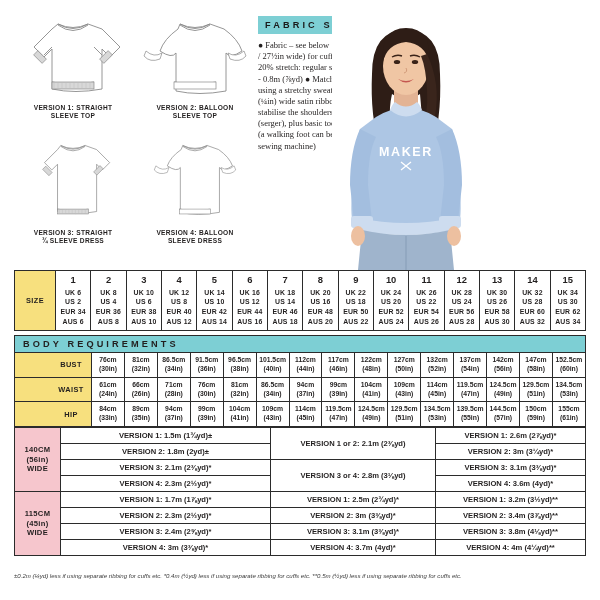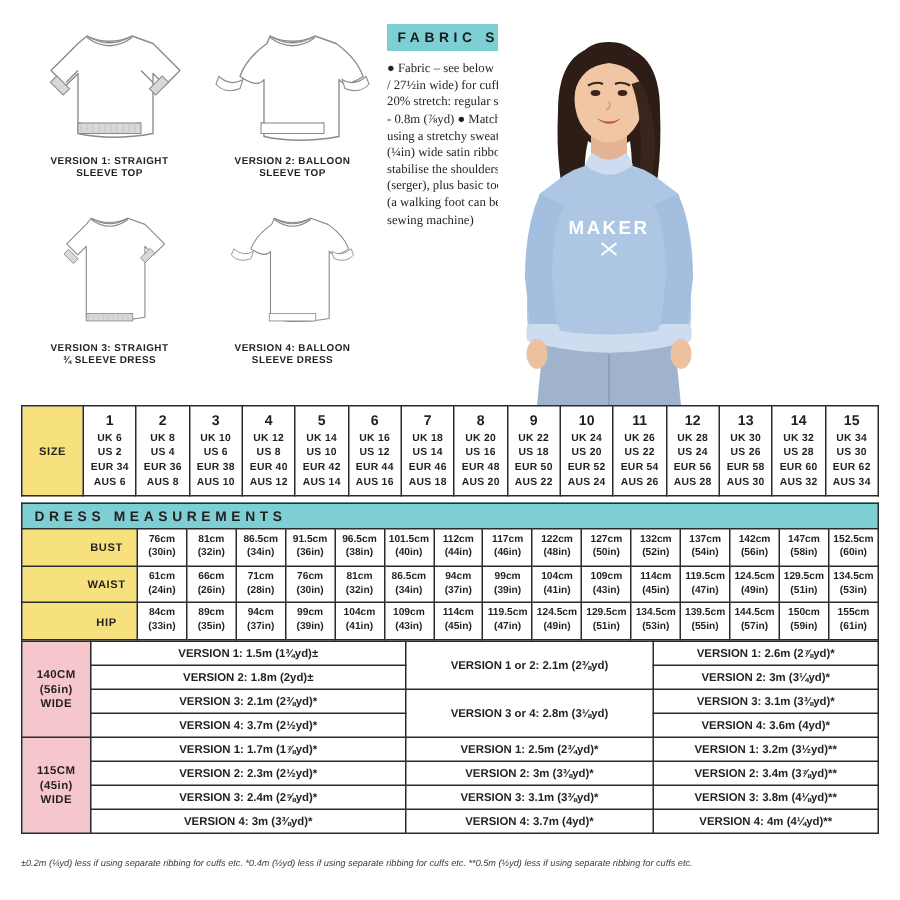--- a/index.html
+++ b/index.html
@@ -303,21 +303,21 @@
           <span class="num">15</span>
           <span class="ln">UK 34</span>
           <span class="ln">US 30</span>
           <span class="ln">EUR 62</span>
           <span class="ln">AUS 34</span>
         </td>
       </tr>
     </tbody>
       </table>
 
-    <div class="hdrband" style="margin-top:4px">DRESS MEASUREMENTS</div>
+    <div class="hdrband" style="margin-top:4px">BODY REQUIREMENTS</div>
     <table>
       <tbody>
           <tr>
         <td class="rowlbl" style="width:40px">BUST</td>
         <td class="meas"><span>76cm</span><span class="in">(30in)</span></td>
         <td class="meas"><span>81cm</span><span class="in">(32in)</span></td>
         <td class="meas"><span>86.5cm</span><span class="in">(34in)</span></td>
         <td class="meas"><span>91.5cm</span><span class="in">(36in)</span></td>
         <td class="meas"><span>96.5cm</span><span class="in">(38in)</span></td>
         <td class="meas"><span>101.5cm</span><span class="in">(40in)</span></td>
@@ -383,21 +383,21 @@
       <tr>
         <td class="frq">VERSION 2: 1.8m (2yd)±</td>
         <td class="frq">VERSION 2: 3m (3¼yd)*</td>
       </tr>
       <tr>
         <td class="frq">VERSION 3: 2.1m (2⅜yd)*</td>
         <td class="frq" rowspan="2">VERSION 3 or 4: 2.8m (3⅛yd)</td>
         <td class="frq">VERSION 3: 3.1m (3⅜yd)*</td>
       </tr>
       <tr>
-        <td class="frq">VERSION 4: 3.7m (2½yd)*</td>
+        <td class="frq">VERSION 4: 2.3m (2½yd)*</td>
         <td class="frq">VERSION 4: 3.6m (4yd)*</td>
       </tr>
 
       <tr>
         <td class="pinkcell" rowspan="4">
           <span style="display:block">115CM<br>(45in)<br>WIDE</span>
         </td>
         <td class="frq">VERSION 1: 1.7m (1⅞yd)*</td>
         <td class="frq">VERSION 1: 2.5m (2¾yd)*</td>
         <td class="frq">VERSION 1: 3.2m (3½yd)**</td>

